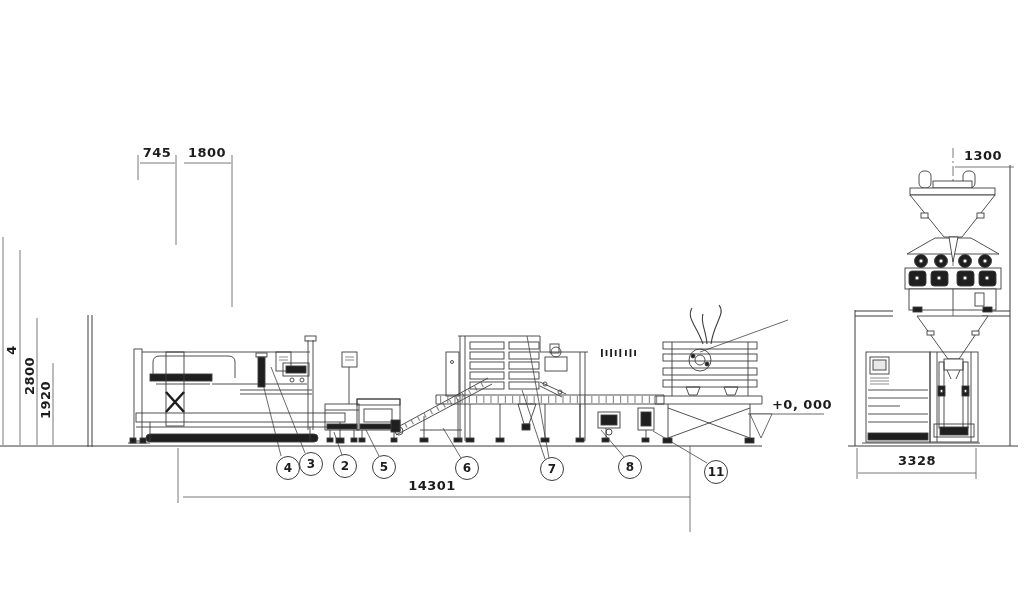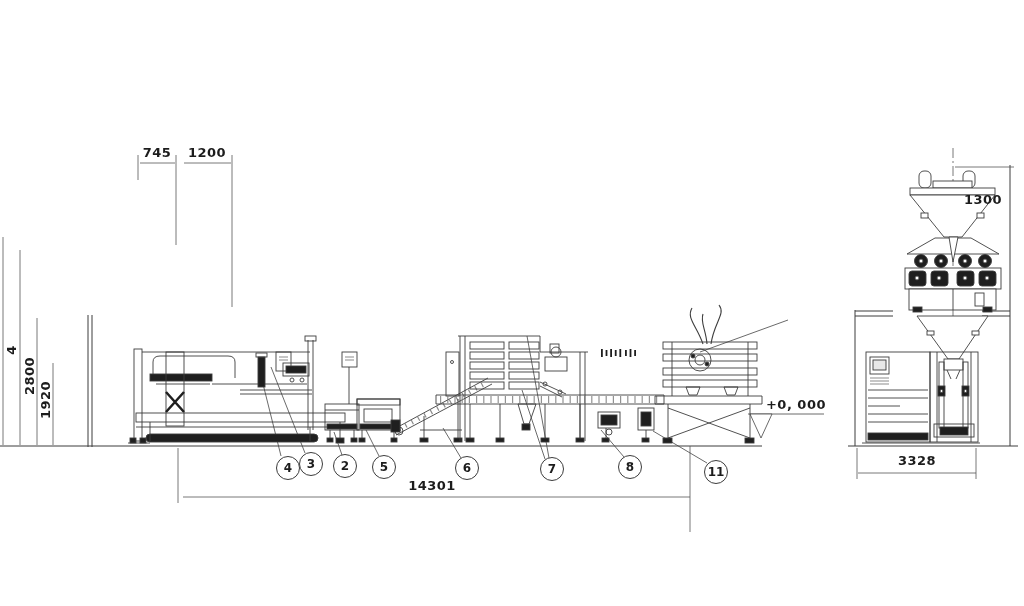--- a/index.html
+++ b/index.html
@@ -316,28 +316,28 @@
     <rect x="962" y="386" width="7" height="10" fill="#1f1f1f"></rect>
     <circle cx="941.5" cy="391" r="1.5" fill="#fff"></circle>
     <circle cx="965.5" cy="391" r="1.5" fill="#fff"></circle>
     <rect x="934" y="424" width="40" height="13" fill="none"></rect>
     <rect x="940" y="427" width="28" height="8" fill="#1f1f1f"></rect>
     <line x1="862" y1="443" x2="980" y2="443"></line>
   </g>
 </svg>
 
 <div class="dim" style="left:138px;top:146px;width:38px;">745</div>
-<div class="dim" style="left:182px;top:146px;width:50px;">1200</div>
+<div class="dim" style="left:182px;top:146px;width:50px;">1800</div>
 <div class="dim rot" style="left:-4px;top:343px;width:32px;">4</div>
 <div class="dim rot" style="left:8px;top:369px;width:44px;">2800</div>
 <div class="dim rot" style="left:24px;top:393px;width:44px;">1920</div>
 <div class="dim" style="left:395px;top:479px;width:74px;">14301</div>
 <div class="dim" style="left:880px;top:454px;width:74px;">3328</div>
-<div class="dim" style="left:953px;top:149px;width:60px;margin-top:44px;">1300</div>
-<div class="dim" style="left:760px;top:398px;width:72px;">+0, 000</div>
+<div class="dim" style="left:953px;top:149px;width:60px;">1300</div>
+<div class="dim" style="left:760px;top:398px;width:72px;text-align:right;">+0, 000</div>
 
 <div class="balloon" style="left:276px;top:456px;">
       <span>4</span>
     </div>
 <div class="balloon" style="left:299px;top:452px;">
       <span>3</span>
     </div>
 <div class="balloon" style="left:333px;top:454px;">
       <span>2</span>
     </div>

